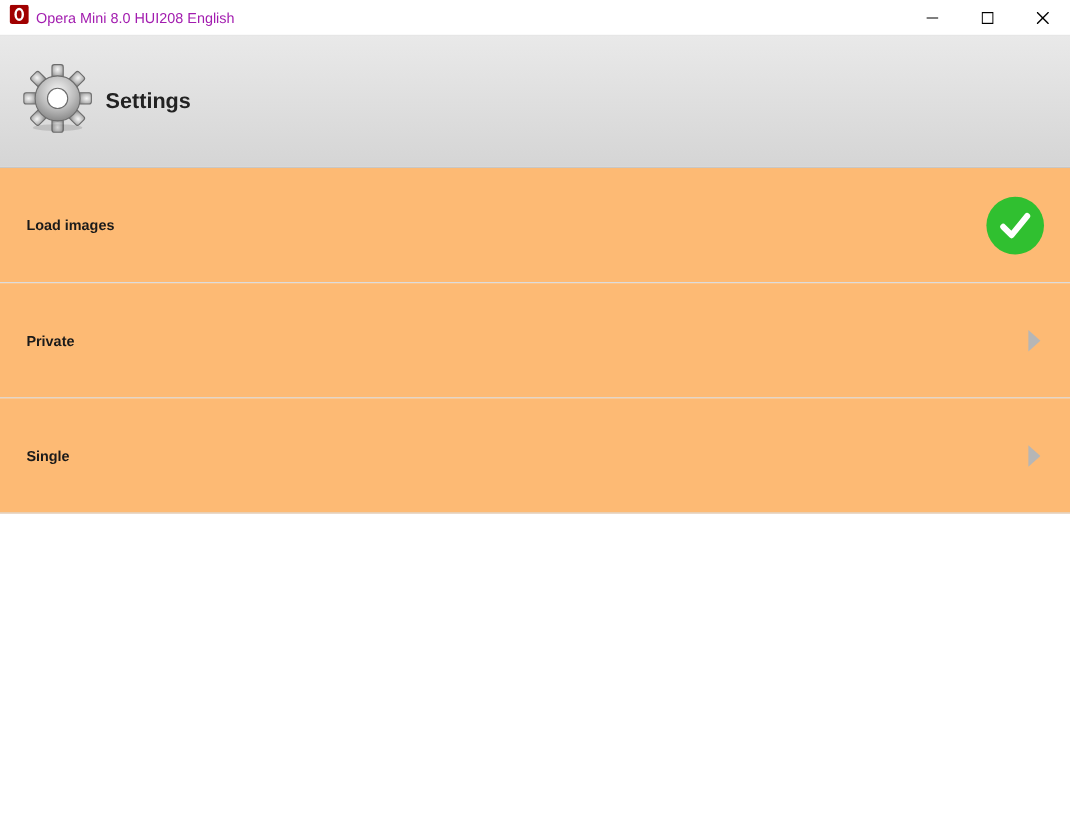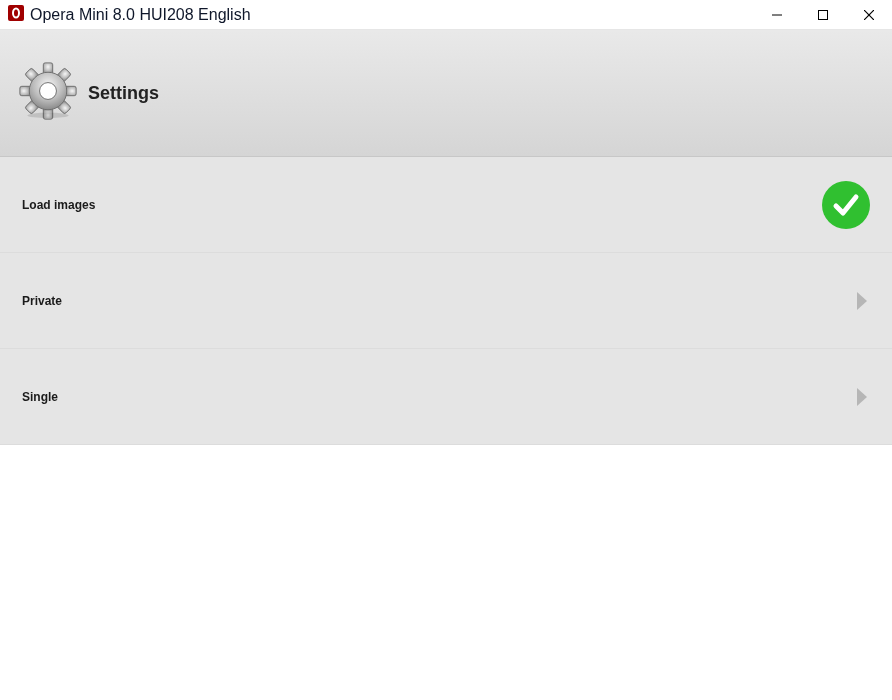--- a/index.html
+++ b/index.html
@@ -12,36 +12,36 @@
     }
     
     .titlebar {
       height: 30px;
       display: flex;
       align-items: center;
       background: #ffffff;
       border-bottom: 1px solid #e6e6e6;
     }
     .titlebar-icon { margin: 0 6px 0 8px; }
-    .titlebar-text { font-size: 16px; color: #0f172a; }
+    .titlebar-text { font-size: 12px; color: #a21caf; }
     .title-spacer { flex: 1; }
     .win-btn {
       width: 46px;
       height: 30px;
       display: flex;
       align-items: center;
       justify-content: center;
       background: transparent;
       border: none;
       cursor: pointer;
     }
     .win-btn svg { display: block; }
     
     .header {
-      height: 127px;
+      height: 110px;
       background: linear-gradient(to bottom, #e9e9e9 0%, #d5d5d5 100%);
       display: flex;
       align-items: center;
       padding: 0 18px;
       border-bottom: 1px solid #c7c7c7;
     }
     .gear-wrap { margin-right: 10px; }
     .header-title {
       font-size: 18px;
       font-weight: 700;
@@ -60,21 +60,21 @@
     }
     
     .rows { }
     .row {
       height: 96px;
       display: flex;
       align-items: center;
       padding: 0 22px;
       border-bottom: 1px solid #dcdcdc;
       cursor: pointer;
-      background: #e5e5e5;
+      background: #fdba74;
     }
     .row-label {
       font-size: 12px;
       font-weight: 700;
       color: #1a1a1a;
     }
     .row-spacer { flex: 1; }
     .toggle {
       width: 48px;
       height: 48px;

